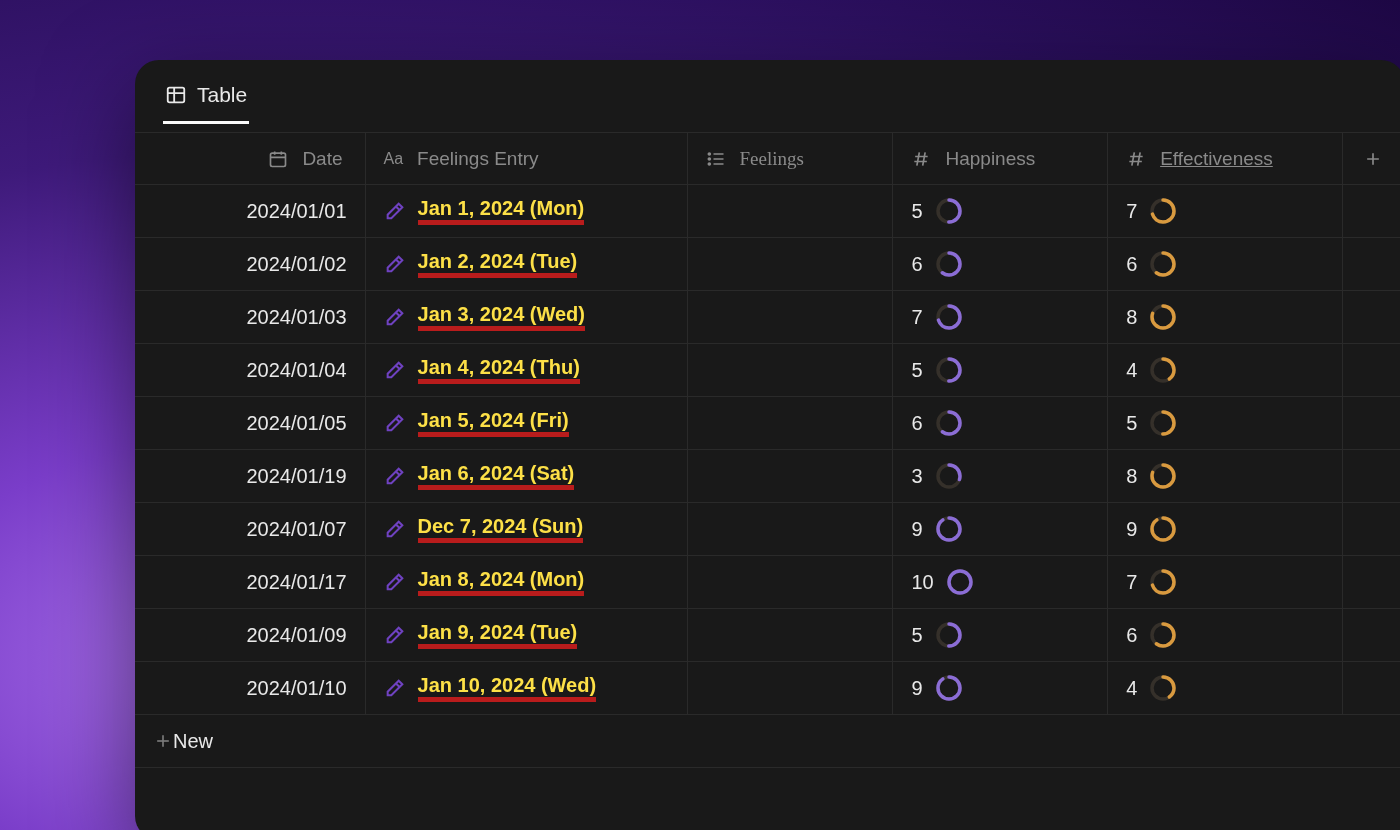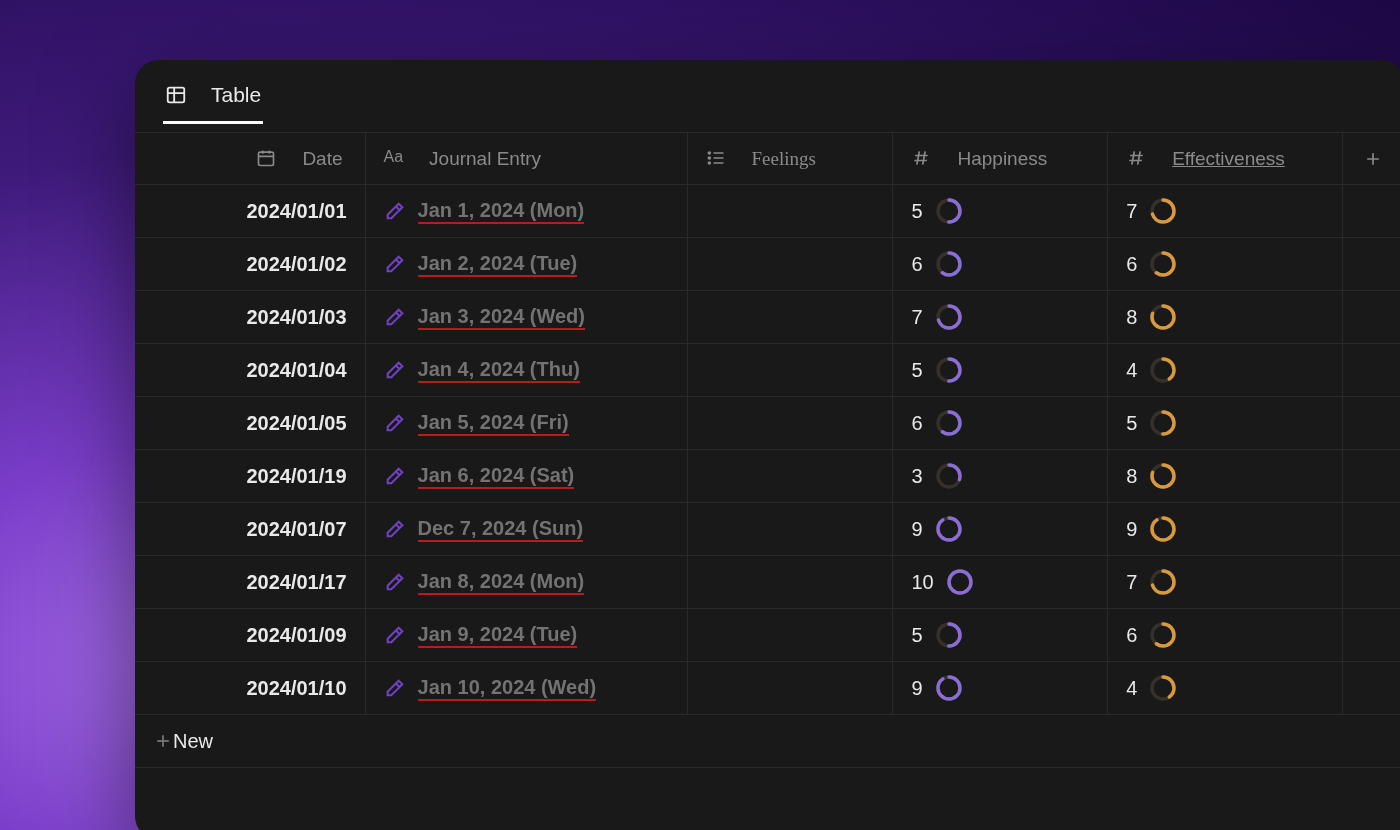--- a/index.html
+++ b/index.html
@@ -25,21 +25,21 @@
   }
   .tabs-bar {
     display: flex;
     align-items: center;
     padding: 0 28px;
     height: 72px;
   }
   .tab {
     display: inline-flex;
     align-items: center;
-    gap: 24px;
+    gap: 10px;
     font-size: 21px;
     font-weight: 500;
     color: #e9e9e9;
     padding: 0 2px 14px 2px;
     border-bottom: 3px solid #fafafa;
     margin-top: 14px;
     cursor: pointer;
   }
   .tab svg { width: 22px; height: 22px; }
   .database-table {
@@ -55,56 +55,57 @@
     color: #8a8a8a;
     font-weight: 500;
     font-size: 19px;
     padding: 12px 18px;
     height: 52px;
     background: #191919;
     border-top: 1px solid #2a2a2a;
   }
   .th-inner {
     display: flex;
-    gap: 26px;
+    align-items: center;
+    gap: 14px;
   }
   .th-inner svg { width: 20px; height: 20px; flex-shrink: 0; }
   .col-date      { width: 210px; }
   .col-entry     { width: 294px; }
   .col-feelings  { width: 188px; font-family: Liberation Serif, serif; }
   .col-happiness { width: 196px; }
   .col-effect    { width: 214px; text-decoration: underline; }
   .col-add       { width: 48px; text-align: center; }
   .database-table tbody td {
     font-size: 20px;
     padding: 0 18px;
     height: 53px;
     color: #e9e9e9;
   }
   td.date-cell {
     text-align: right;
-    font-weight: 700;
+    font-weight: 400;
     font-variant-numeric: tabular-nums;
     padding-right: 20px;
   }
   .entry-cell {
     display: flex;
     align-items: center;
     gap: 12px;
   }
   .entry-cell svg {
     width: 22px;
     height: 22px;
     color: #6f42c1;
     flex-shrink: 0;
   }
   .entry-link {
-    color: #737373;
+    color: #fde047;
     font-weight: 600;
-    border-bottom: 2px solid #b91c1c;
+    border-bottom: 5px solid #b91c1c;
     line-height: 1.15;
     cursor: pointer;
   }
   .num-cell {
     text-align: right;
   }
   .num-wrap {
     display: inline-flex;
     align-items: center;
     gap: 12px;
@@ -171,21 +172,21 @@
                 <line x1="3" y1="10" x2="21" y2="10"></line>
                 <line x1="8" y1="3" x2="8" y2="7"></line>
                 <line x1="16" y1="3" x2="16" y2="7"></line>
             </svg>
             <span>Date</span>
           </div>
         </th>
         <th class="col-entry">
           <div class="th-inner">
             <span style="font-size:16px;">Aa</span>
-            <span>Journal Entry</span>
+            <span>Feelings Entry</span>
           </div>
         </th>
         <th class="col-feelings">
           <div class="th-inner">
             <svg viewBox="0 0 24 24" fill="none" stroke="#8a8a8a" stroke-width="2">
               <line x1="9" y1="6" x2="21" y2="6"></line>
                 <line x1="9" y1="12" x2="21" y2="12"></line>
                 <line x1="9" y1="18" x2="21" y2="18"></line>
               <circle cx="4" cy="6" r="1.2" fill="#8a8a8a"></circle>
                 <circle cx="4" cy="12" r="1.2" fill="#8a8a8a"></circle>

